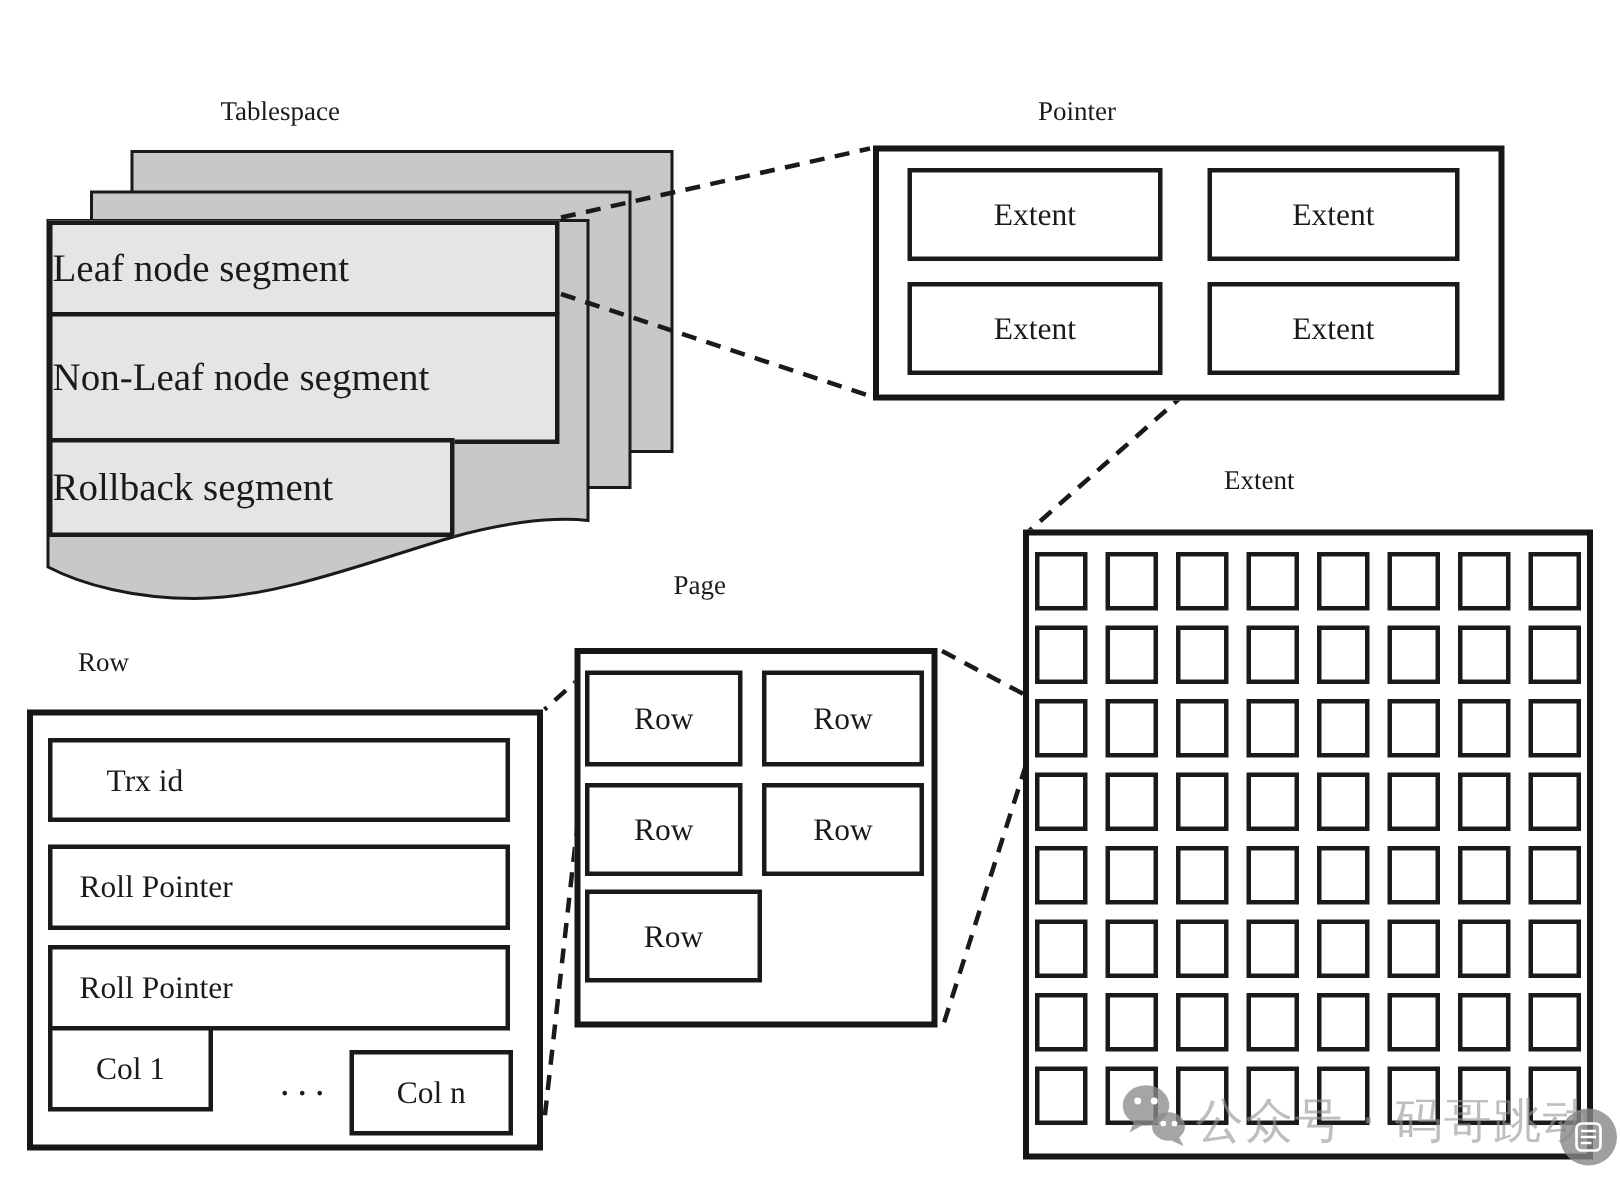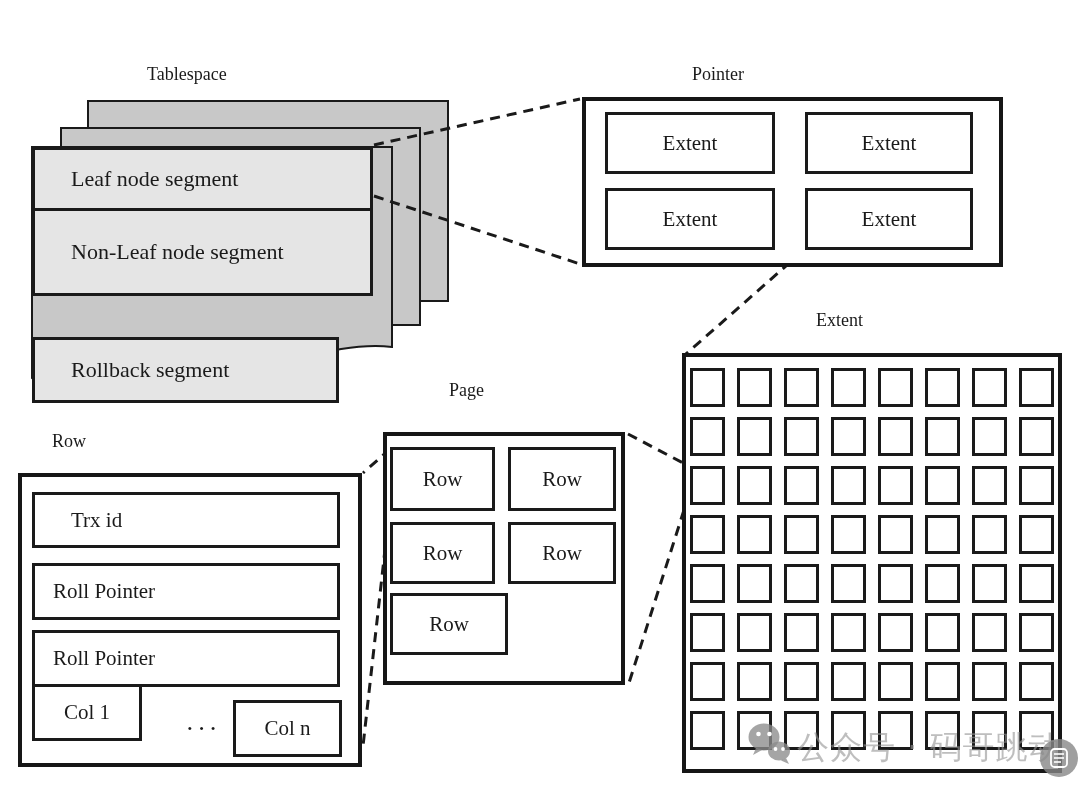--- a/index.html
+++ b/index.html
@@ -8,22 +8,22 @@
     font-family:"Liberation Serif","DejaVu Serif",serif; color:#1a1a1a; overflow:hidden;
   }
   svg.bglayer { position:absolute; left:0; top:0; z-index:1; }
   .sheet { fill:#c8c8c8; stroke:#1a1a1a; stroke-width:2; }
   .dash  { stroke:#1a1a1a; stroke-width:3; stroke-dasharray:10 7; fill:none; }
 
   .lbl { position:absolute; z-index:3; font-size:18px; white-space:nowrap; }
 
   .bar {
     position:absolute; z-index:3; background:#e5e5e5; border:3px solid #1a1a1a;
-    box-sizing:border-box; display:flex; align-items:center; padding-left:36px;
-    font-size:22px; white-space:nowrap;
+    box-sizing:border-box; display:flex; align-items:center; 
+    font-size:26px; white-space:nowrap;
   }
 
   .bigbox {
     position:absolute; z-index:2; background:#ffffff; border:4px solid #161616;
     box-sizing:border-box;
   }
   .innerbox {
     position:absolute; background:#ffffff; border:3px solid #1a1a1a; box-sizing:border-box;
     display:flex; align-items:center; justify-content:center; font-size:21px; white-space:nowrap;
   }
@@ -62,21 +62,21 @@
   </svg>
 
   <div class="lbl" style="left:147px; top:64px;">Tablespace</div>
   <div class="lbl" style="left:692px; top:64px;">Pointer</div>
   <div class="lbl" style="left:816px; top:310px;">Extent</div>
   <div class="lbl" style="left:449px; top:380px;">Page</div>
   <div class="lbl" style="left:52px;  top:431px;">Row</div>
 
   <div class="bar" style="left:32px; top:147px; width:341px; height:64px;">Leaf node segment</div>
   <div class="bar" style="left:32px; top:208px; width:341px; height:88px;">Non-Leaf node segment</div>
-  <div class="bar" style="left:32px; top:292px; width:307px; height:66px;margin-top:45px;">Rollback segment</div>
+  <div class="bar" style="left:32px; top:292px; width:271px; height:66px;">Rollback segment</div>
 
   <div class="bigbox" style="left:582px; top:97px; width:421px; height:170px;">
     <div class="innerbox" style="left:19px;  top:11px; width:170px; height:62px;">Extent</div>
     <div class="innerbox" style="left:219px; top:11px; width:168px; height:62px;">Extent</div>
     <div class="innerbox" style="left:19px;  top:87px; width:170px; height:62px;">Extent</div>
     <div class="innerbox" style="left:219px; top:87px; width:168px; height:62px;">Extent</div>
   </div>
 
   <div class="bigbox gridwrap" style="left:682px; top:353px; width:380px; height:420px;">
       <div class="sq"></div>

